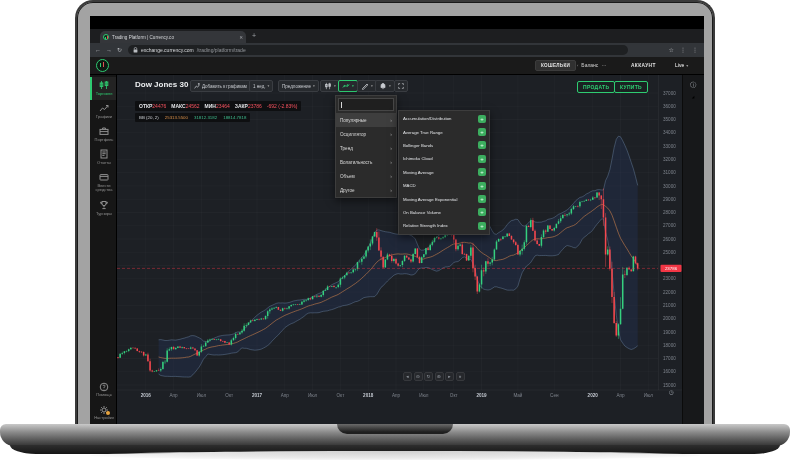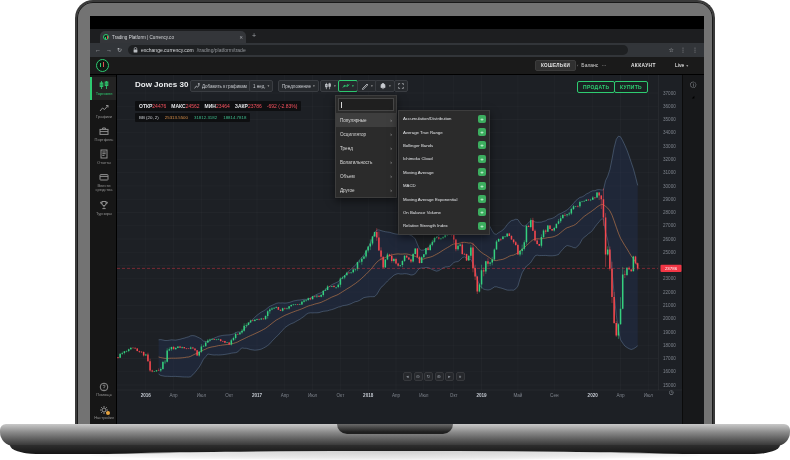--- a/index.html
+++ b/index.html
@@ -1,20 +1,20 @@
 <!DOCTYPE html>
 <html><head>
 <meta charset="utf-8">
 <style>
   * { margin:0; padding:0; box-sizing:border-box; -webkit-text-size-adjust:none; }
   html,body { width:790px; height:460px; background:#ffffff; font-family:"Liberation Sans", sans-serif; overflow:hidden; }
   .stage { position:relative; width:790px; height:460px; }
 
   
-  .lid { position:absolute; left:75px; top:0; width:640px; height:425px; background:#737373;
+  .lid { position:absolute; left:75px; top:0; width:640px; height:425px; background:#a3a3a3;
          border:2px solid #3a3a3a; border-bottom:none; border-radius:18px 18px 0 0;
          box-shadow:inset 0 0 0 1px #1a1a1a; }
   .screen { position:absolute; left:13px; top:14px; width:614px; height:409px; background:#000; overflow:hidden; }
   .base { position:absolute; left:0; top:424px; width:790px; height:22px;
           background:linear-gradient(#c9c9c9, #8e8e8e 35%, #5c5c5c 70%, #343434);
           border-radius:6px 6px 14px 14px; }
   .base-notch { position:absolute; left:337px; top:424px; width:116px; height:10px;
           background:linear-gradient(#6a6a6a, #1f1f1f 80%); border-radius:0 0 12px 12px; }
   .base-lip { position:absolute; left:10px; top:445px; width:770px; height:9px; background:linear-gradient(#2e2e2e,#161616);
           border-radius:0 0 40px 40px / 0 0 14px 14px; }

